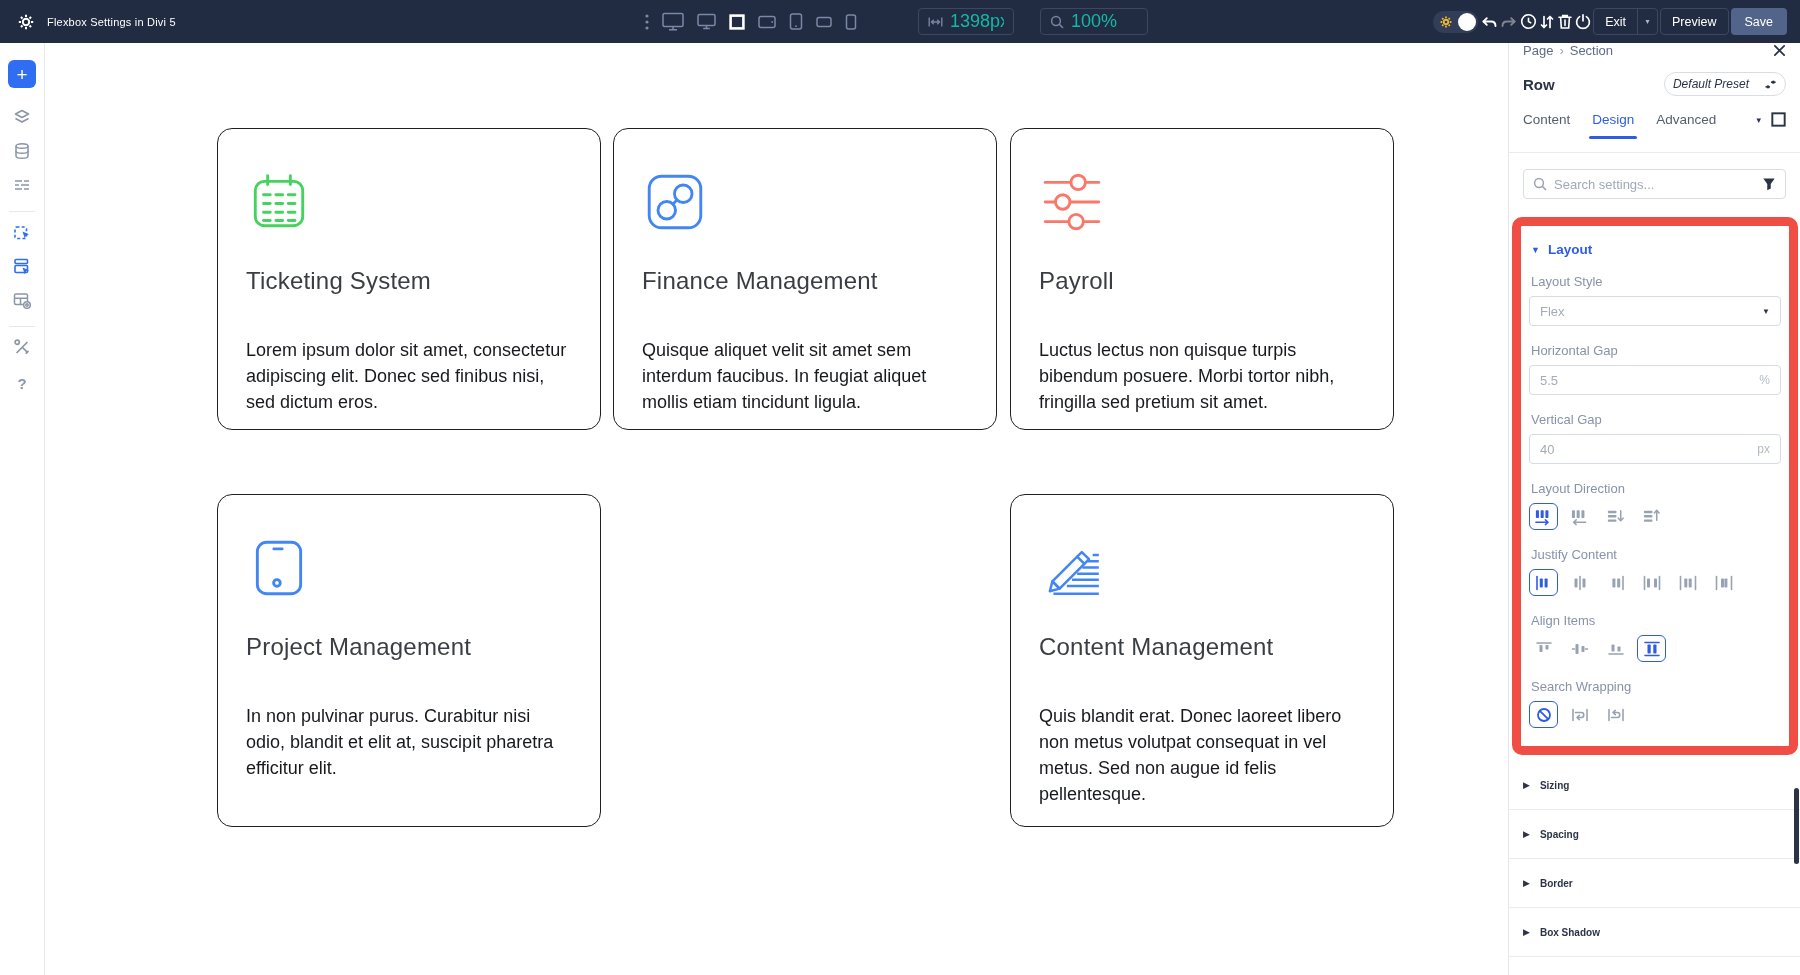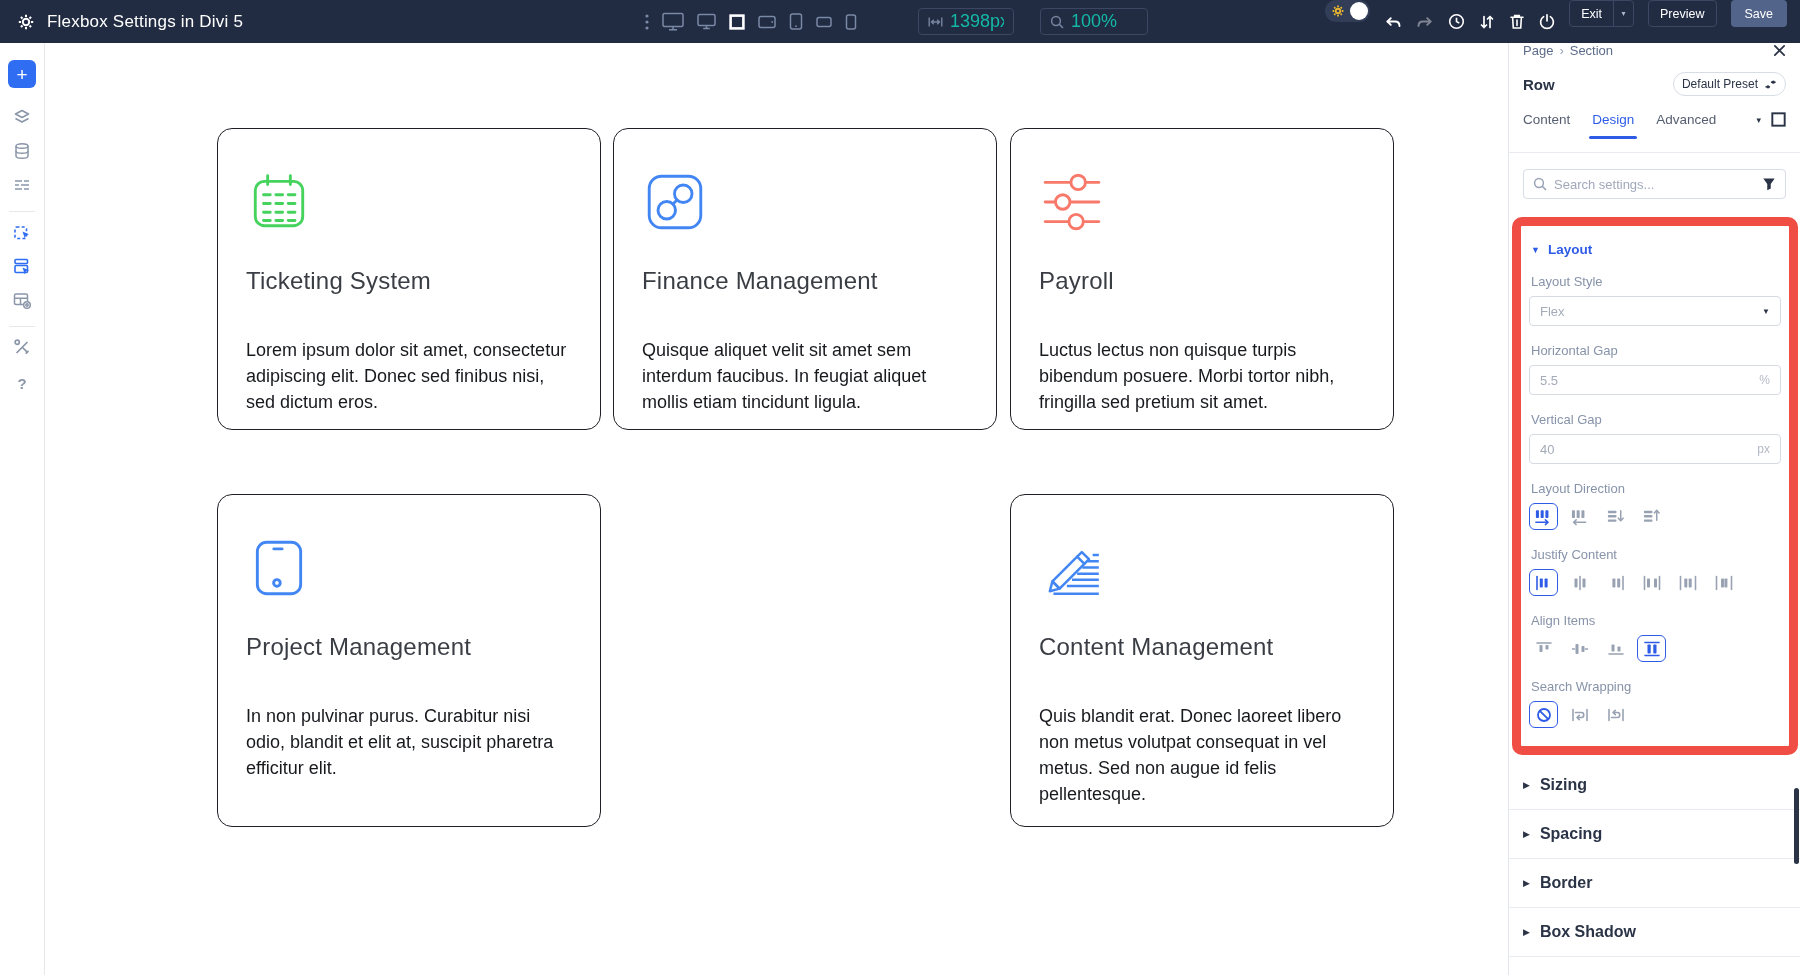--- a/index.html
+++ b/index.html
@@ -3,30 +3,30 @@
 <meta charset="utf-8">
 <style>
   * { margin:0; padding:0; box-sizing:border-box; }
   html,body { width:1800px; height:975px; overflow:hidden; background:#fff;
     font-family:"Liberation Sans","DejaVu Sans",sans-serif; }
   .app { position:relative; width:1800px; height:975px; }
 
   
   .topbar { position:absolute; left:0; top:0; width:1800px; height:43px; background:#212b41; z-index:30; }
   .tb-left { position:absolute; left:18px; top:0; height:43px; display:flex; align-items:center; gap:13px; }
-  .tb-title { color:#fff; font-size:17px; font-weight:500; letter-spacing:.2px; }
+  .tb-title { color:#fff; font-size:11px; font-weight:500; letter-spacing:.2px; }
   .tb-devices { position:absolute; left:645px; top:0; height:43px; display:flex; align-items:center; gap:13px; }
   .dev-btn { display:flex; align-items:center; justify-content:center; color:#7a89a6; background:none; border:none; cursor:pointer; }
   .tb-field { position:absolute; top:8px; height:27px; border:1px solid #3b4763; border-radius:4px;
     display:flex; align-items:center; gap:7px; padding:0 9px; color:#76849f; }
   .tb-field input { background:transparent; border:none; outline:none; color:#14b8a6; font-size:18px; width:100%;
     font-family:Liberation Sans, sans-serif; }
   .width-box { left:918px; width:96px; }
   .zoom-box { left:1040px; width:108px; }
-  .tb-right { position:absolute; right:13px; top:0; height:43px; display:flex; gap:14px; }
+  .tb-right { position:absolute; right:13px; top:0; height:43px; display:flex; align-items:center; gap:2px; }
   .tb-icon { display:flex; align-items:center; justify-content:center; color:#fff; background:none; border:none; cursor:pointer; }
   .tb-icon.dim { opacity:.42; }
   .toggle { width:45px; height:22px; border-radius:11px; background:#323e58; position:relative; display:flex; align-items:center; cursor:pointer; }
   .toggle .gear-y { position:absolute; left:7px; top:5px; color:#e9b62e; }
   .toggle .knob { position:absolute; right:2px; top:2px; width:18px; height:18px; border-radius:50%; background:#fff; }
   .tb-btn { height:27px; border:1px solid #3b4763; border-radius:4px; background:transparent; color:#fff;
     font-size:12.5px; display:flex; align-items:center; cursor:pointer; font-family:inherit; }
   .tb-btn .lbl { padding:0 11px; }
   .exit-caret { width:20px; height:100%; display:flex; align-items:center; justify-content:center;
     border-left:1px solid #3b4763; color:#aab4c8; font-size:8px; }
@@ -60,21 +60,21 @@
   .panel { position:absolute; right:0; top:43px; width:292px; bottom:0; background:#fff;
     border-left:1px solid #e3e6eb; z-index:25; }
   .p-row { padding:0 14px; }
   .crumbs { display:flex; align-items:center; justify-content:space-between; }
   .crumb-path { font-size:13px; color:#5d6c8a; display:flex; gap:6px; align-items:center; }
   .crumb-sep { color:#9aa5b8; font-size:13px; }
   .close-btn { background:none; border:none; cursor:pointer; color:#2b3447; display:flex; }
   .title-row { margin-top:14px; display:flex; align-items:center; justify-content:space-between; }
   .el-title { font-size:15px; font-weight:700; color:#2b3447; }
   .preset-btn { height:24px; border:1px solid #d8dce5; border-radius:12px; background:#fff; display:flex;
-    align-items:center; gap:6px; padding:0 8px; font-size:12px; font-weight:500; color:#2b3447; cursor:pointer; font-family:inherit; }
+    align-items:center; gap:15px; padding:0 8px; font-size:12px; font-weight:500; color:#2b3447; cursor:pointer; font-family:inherit;font-style:italic; }
   .tabs-row { margin:16px 0 0; padding:0 14px 25px; border-bottom:1px solid #e8ebf0;
     display:flex; align-items:center; }
   .tab { position:relative; background:none; border:none; cursor:pointer; font-size:13.5px; color:#555e70;
     margin-right:22px; font-family:inherit; padding:0; }
   .tab.active { color:#2e5ce6; font-weight:500; }
   .tab.active::after { content:""; position:absolute; left:-3px; right:-3px; bottom:-12px; height:3px;
     background:#2e5ce6; border-radius:2px; }
   .tabs-right { margin-left:auto; display:flex; align-items:center; gap:10px; }
   .tabs-caret { font-size:9px; color:#2b3447; background:none; border:none; cursor:pointer; }
   .search-row { margin:16px 14px 0; height:30px; border:1px solid #d8dce5; border-radius:4px;
@@ -95,21 +95,21 @@
   .sel-caret { font-size:8px; color:#2b3447; }
   .icon-row { display:flex; gap:7px; margin-top:2px; }
   .opt-btn { width:29px; height:27px; display:flex; align-items:center; justify-content:center;
     background:none; border:1.5px solid transparent; border-radius:6px; cursor:pointer; color:#99a2b3; }
   .opt-btn.active { border-color:#2e5ce6; color:#2e5ce6; }
 
   .panel-section { height:49px; display:flex; align-items:center; gap:10px; padding:0 14px;
     border-bottom:1px solid #e8ebf0; cursor:pointer; background:#fff; border-left:none; border-top:none;
     border-right:none; width:100%; font-family:inherit; }
   .ps-caret { font-size:9px; color:#2b3447; }
-  .ps-label { font-size:16px; font-weight:700; color:#2b3447; }
+  .ps-label { font-size:10px; font-weight:700; color:#2b3447; }
   .scroll-thumb { position:absolute; right:1px; top:745px; width:5px; height:76px; background:#2b3447; border-radius:3px; }
 
   svg { display:block; }
 </style>
 </head>
 <body>
 
 <div class="app">
 
   <header class="topbar">

